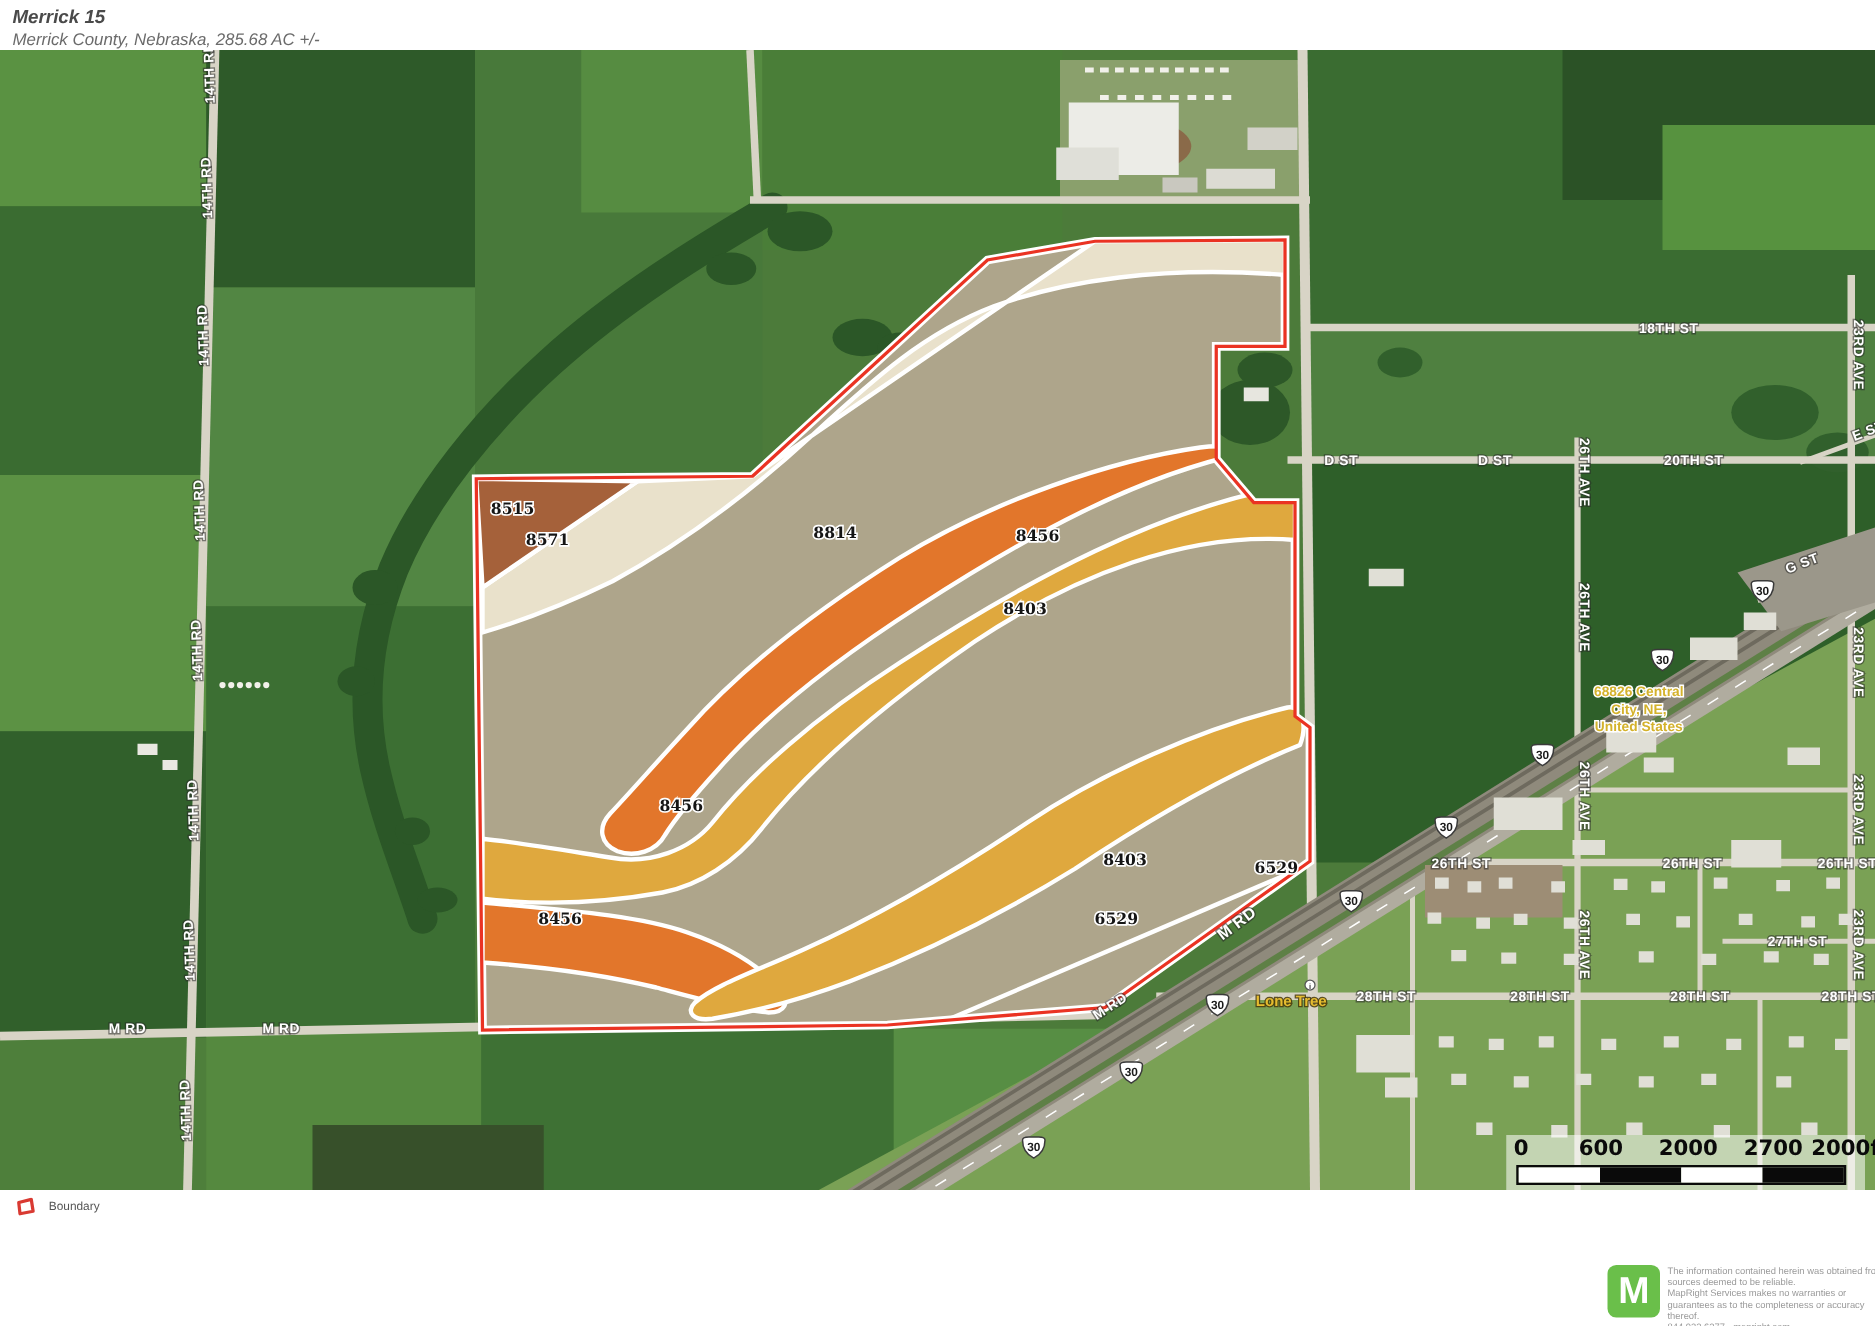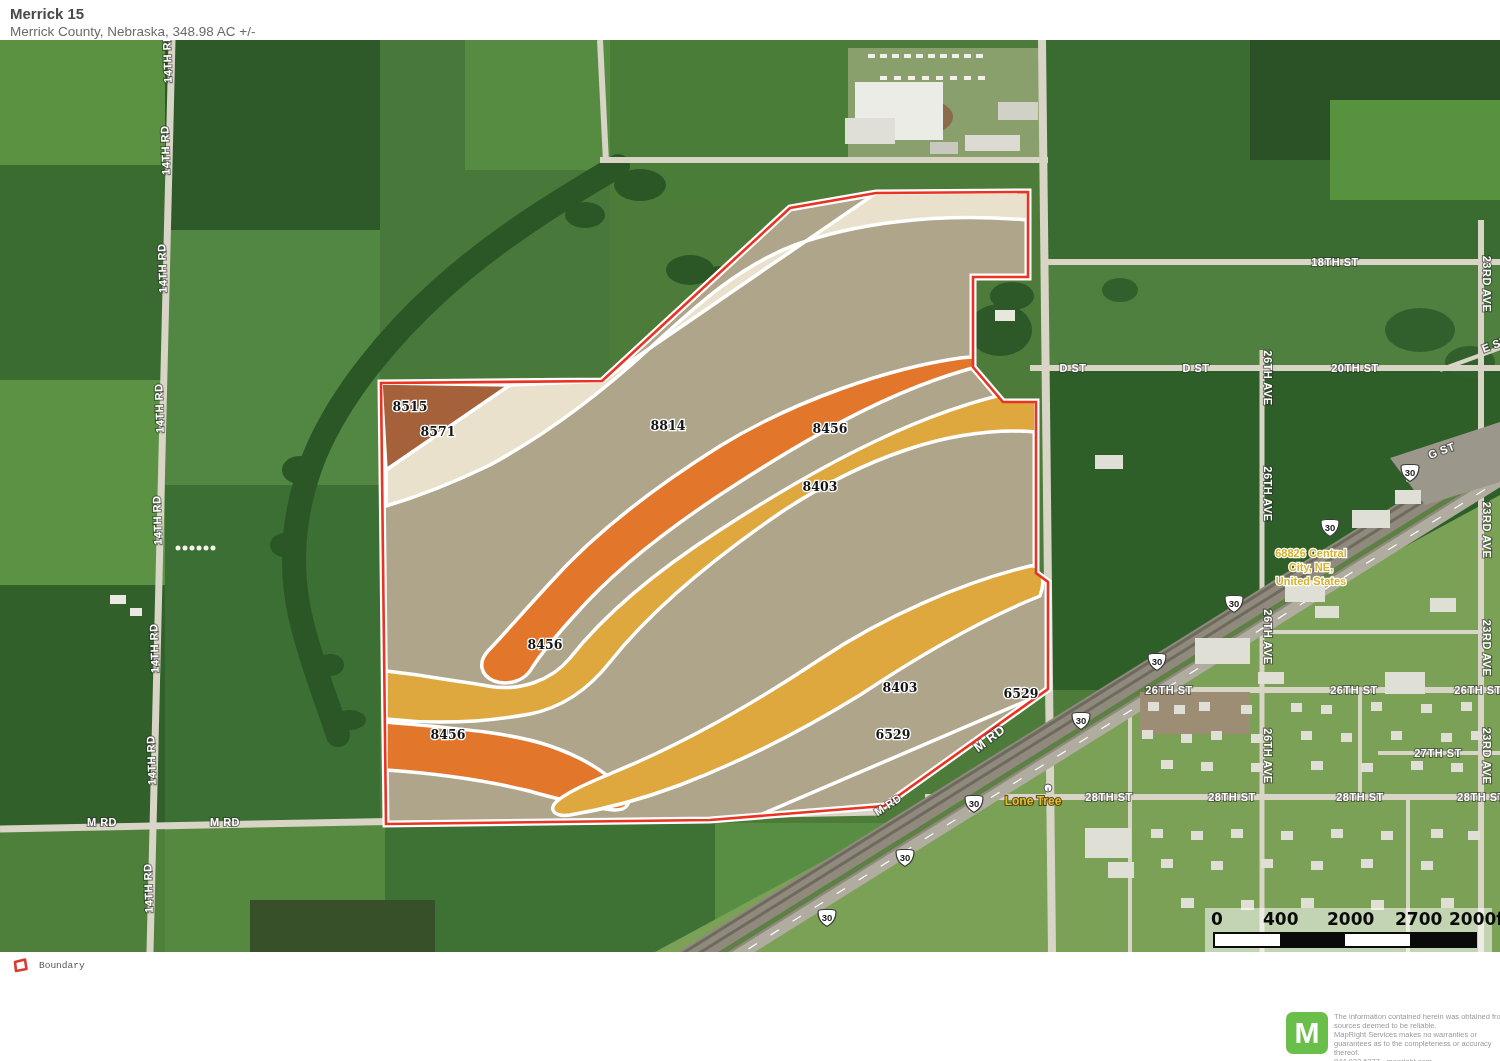--- a/index.html
+++ b/index.html
@@ -1,18 +1,18 @@
 <!DOCTYPE html>
 <html><head>
 <meta charset="utf-8">
 <style>
   html,body{margin:0;padding:0;background:#fff;}
   .page{position:relative;width:1500px;height:1061px;background:#fff;overflow:hidden;
         font-family:"Liberation Sans",sans-serif;}
-  .hdr{position:absolute;left:10px;top:4px;}
+  .hdr{position:absolute;left:10px;top:4px;font-style:italic;}
   .hdr .title{font-size:15px;font-weight:bold;color:#4a4a4a;line-height:19px;}
   .hdr .subtitle{font-size:13.5px;color:#6b6b6b;line-height:17px;}
   .map-wrap{position:absolute;left:0;top:40px;width:1500px;height:912px;background:#4c7b3a;}
   svg{display:block;}
   
   .lbl-road{font:bold 11px "Liberation Sans",sans-serif;fill:#ffffff;stroke:rgba(40,40,40,.55);
             stroke-width:2.2px;paint-order:stroke;text-anchor:middle;letter-spacing:.5px;}
   .lbl-soil{font:bold 12.5px "DejaVu Serif",serif;fill:#151515;stroke:#ffffff;stroke-width:2.6px;
             paint-order:stroke;text-anchor:middle;}
   .lbl-place{font:bold 11px "Liberation Sans",sans-serif;fill:#d4b22c;stroke:#ffffff;
@@ -23,36 +23,36 @@
   
   .scalebar{position:absolute;left:1205px;top:908px;width:287px;height:44px;
             background:rgba(255,255,255,.55);}
   .scalebar .nums{position:relative;height:22px;}
   .scalebar .nums span{position:absolute;top:1px;font:bold 17px "DejaVu Sans",sans-serif;color:#0a0a0a;}
   .sb-bar{position:absolute;left:8px;top:24px;width:260px;height:12px;border:2px solid #0a0a0a;
           display:flex;}
   .sb-seg{flex:1 1 25%;height:100%;}
   .sb-w{background:#ffffff;} .sb-b{background:#0a0a0a;}
   
-  .legend{position:absolute;left:12px;top:958px;display:flex;align-items:center;gap:10px;font-family:Liberation Mono, monospace;}
+  .legend{position:absolute;left:12px;top:958px;display:flex;align-items:center;gap:10px;}
   .legend .lg-label{font-size:9.5px;color:#555;}
   .brand{position:absolute;left:1286px;top:1012px;display:flex;gap:6px;}
   .logo{width:42px;height:42px;border-radius:7px;background:#6abf4a;color:#fff;
         display:flex;align-items:center;justify-content:center;
         font:bold 30px "Liberation Sans",sans-serif;}
   .disclaimer{width:178px;font-size:7.5px;line-height:9px;color:#9a9a9a;white-space:pre-line;}
 </style>
 </head>
 <body>
 
 <div class="page">
 
   <div class="hdr">
     <div class="title">Merrick 15</div>
-    <div class="subtitle">Merrick County, Nebraska, 348.98 AC +/-</div>
+    <div class="subtitle">Merrick County, Nebraska, 285.68 AC +/-</div>
   </div>
 
   <div class="map-wrap">
     <svg id="map-svg" width="1500" height="912" viewBox="0 0 1500 912">
 
       <defs>
         <clipPath id="parcelClip">
           <path d="M602,341 L790,168 L876,153 L1028,152 L1028,237 L973,237 L973,327 L1003,362 L1036,362 L1036,533 L1048,542 L1048,649 L884,766 L710,780 L386,784 L381,343 Z"></path>
         </clipPath>
       </defs>
@@ -342,21 +342,21 @@
           <text class="lbl-place" transform="translate(1311,517) rotate(0)">68826  Central</text>
           <text class="lbl-place" transform="translate(1311,531) rotate(0)">City, NE,</text>
           <text class="lbl-place" transform="translate(1311,545) rotate(0)">United States</text>
           <text class="lbl-town" transform="translate(1033,765) rotate(0)">Lone Tree</text>
         </g>
     </svg>
 
     <div class="scalebar" style="left:1205px;top:868px;">
       <div class="nums">
         <span style="left:6px">0</span>
-        <span style="left:58px">400</span>
+        <span style="left:58px">600</span>
         <span style="left:122px">2000</span>
         <span style="left:190px">2700</span>
         <span style="left:244px">2000ft</span>
       </div>
       <div class="sb-bar">
         <div class="sb-seg sb-w"></div>
         <div class="sb-seg sb-b"></div>
         <div class="sb-seg sb-w"></div>
         <div class="sb-seg sb-b"></div>
       </div>

